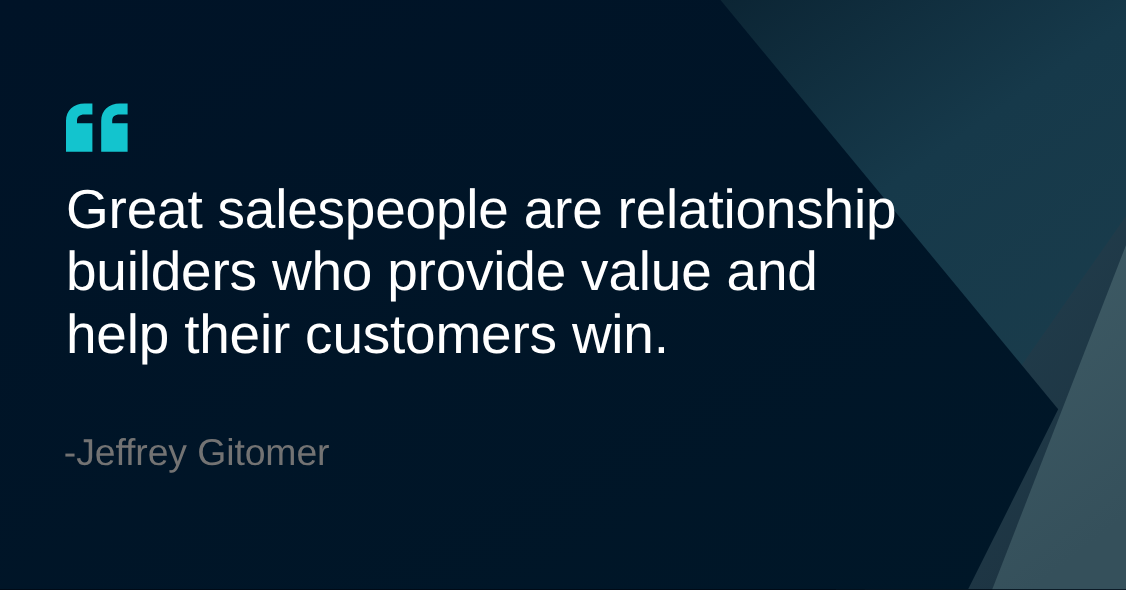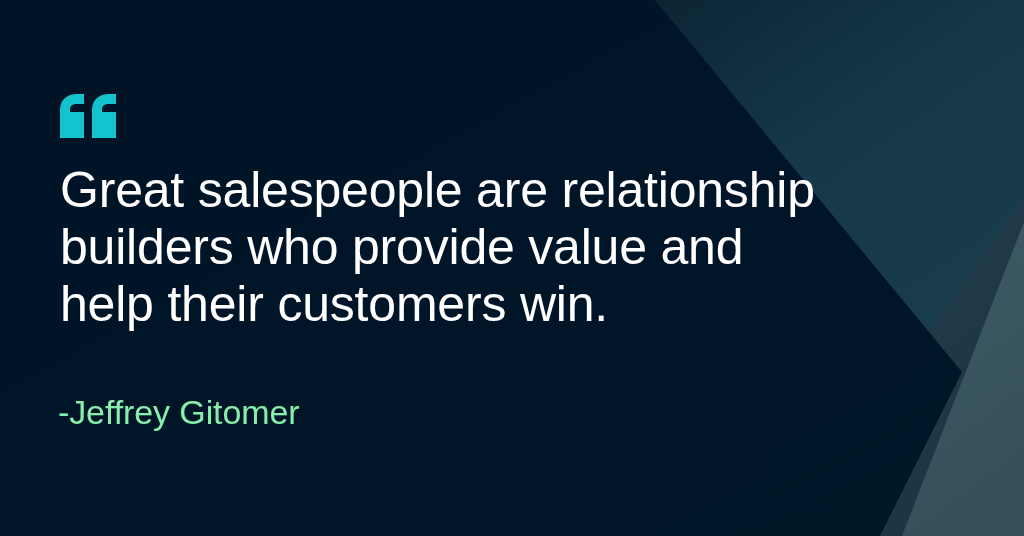--- a/index.html
+++ b/index.html
@@ -44,21 +44,21 @@
     line-height: 57px;
     font-weight: 400;
     letter-spacing: -0.2px;
     white-space: pre-line;
     font-family: "Liberation Sans", sans-serif;
   }
   #attribution {
     position: absolute;
     left: 58px;
     top: 392px;
-    color: #86efac;
+    color: #737373;
     font-size: 34px;
     line-height: 40px;
     font-weight: 400;
     letter-spacing: -0.1px;
     font-family: "Liberation Sans", sans-serif;
   }
 </style>
 </head>
 <body>
 

